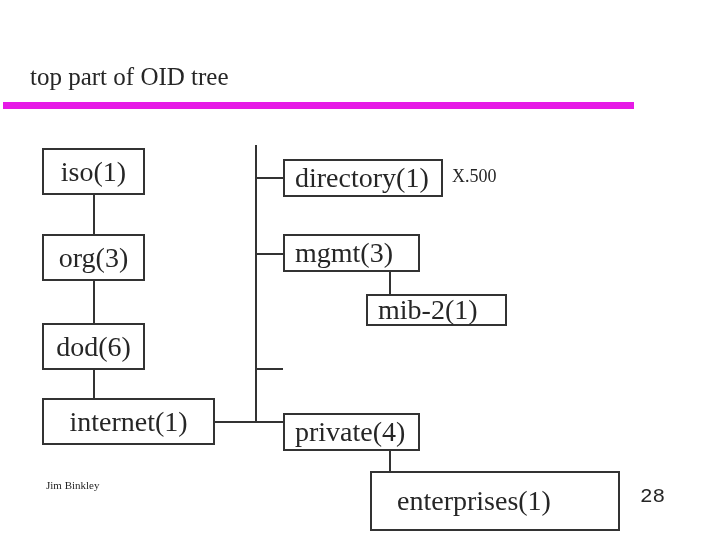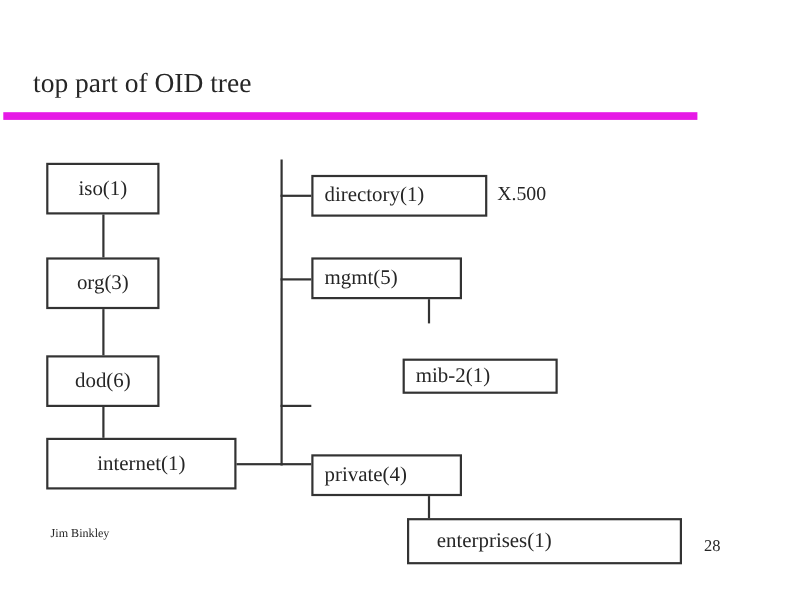--- a/index.html
+++ b/index.html
@@ -44,21 +44,21 @@
     background: transparent;
     color: #262626;
     white-space: nowrap;
     overflow: visible;
   }
   .node .label {
     position: absolute;
     left: 10px;
     top: 50%;
     transform: translateY(-50%);
-    font-size: 19px;
+    font-size: 28px;
     line-height: 28px;
     white-space: nowrap;
   }
   .node.center .label {
     left: 0;
     right: 0;
     text-align: center;
   }
 
   
@@ -87,22 +87,23 @@
   }
   #author-text {
     left: 46px;
     top: 474px;
     font-size: 11px;
     line-height: 22px;
   }
   #page-number {
     left: 640px;
     top: 484px;
-    font-size: 15px;
+    font-size: 21px;
     line-height: 26px;
+    font-family: Liberation Mono, monospace;
   }
 </style>
 </head>
 <body>
 
 <div id="slide">
 
   <div id="slide-title">top part of OID tree</div>
   <div id="title-rule"></div>
 
@@ -131,36 +132,36 @@
   <div class="line-v" style="left:255px; top:145px; height:278px;"></div>
 
   <div class="line-h" style="left:255px; top:177px; width:28px;"></div>
   <div class="node" style="left:283px; top:159px; width:160px; height:38px;padding-left:40px;">
     <span class="label">directory(1)</span>
   </div>
   <div class="free-text" id="x500-text">X.500</div>
 
   <div class="line-h" style="left:255px; top:253px; width:28px;"></div>
   <div class="node" style="left:283px; top:234px; width:137px; height:38px;">
-    <span class="label">mgmt(5)</span>
+    <span class="label">mgmt(3)</span>
   </div>
 
   <div class="line-v" style="left:389px; top:272px; height:22px;"></div>
-  <div class="node" style="left:366px; top:294px; width:141px; height:32px;margin-top:32px;">
+  <div class="node" style="left:366px; top:294px; width:141px; height:32px;">
     <span class="label">mib-2(1)</span>
   </div>
 
   <div class="line-h" style="left:255px; top:368px; width:28px;"></div>
 
   <div class="line-h" style="left:255px; top:421px; width:28px;"></div>
   <div class="node" style="left:283px; top:413px; width:137px; height:38px;">
     <span class="label">private(4)</span>
   </div>
 
   <div class="line-v" style="left:389px; top:451px; height:20px;"></div>
-  <div class="node" style="left:370px; top:471px; width:250px; height:42px;padding-left:11px;">
+  <div class="node" style="left:370px; top:471px; width:250px; height:60px;padding-left:11px;">
     <span class="label" style="left:25px;">enterprises(1)</span>
   </div>
 
   <div class="free-text" id="author-text">Jim Binkley</div>
   <div class="free-text" id="page-number">28</div>
 
 </div>
 
 </body></html>

